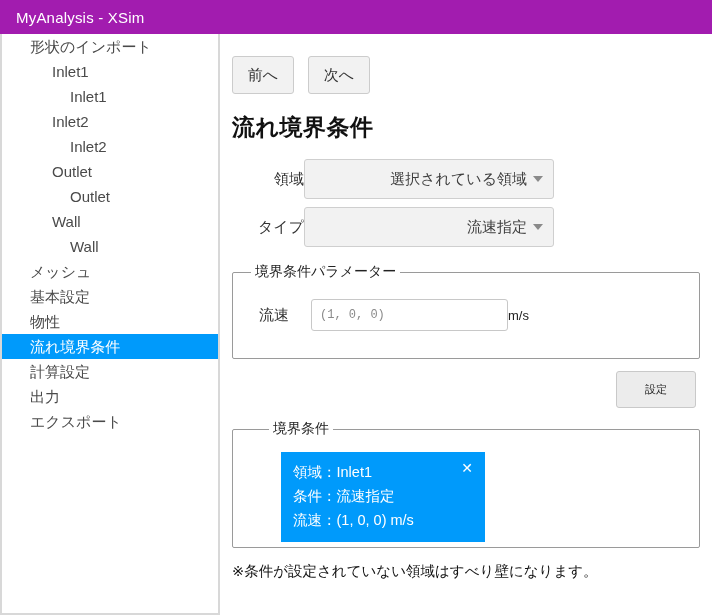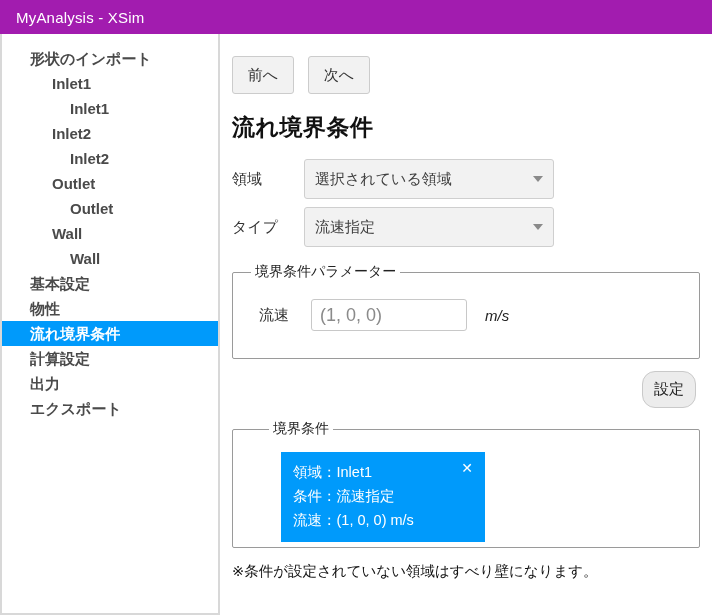--- a/index.html
+++ b/index.html
@@ -37,23 +37,21 @@
   }
 
   
   #sidebar {
     width: 220px;
     box-sizing: border-box;
     border-left: 2px solid #d8d8d8;
     border-right: 2px solid #d8d8d8;
     border-bottom: 2px solid #d8d8d8;
     background: #ffffff;
-    padding-top: 12px;
     overflow: hidden;
-    font-weight: bold;
   }
   .tree-item {
     font-size: 15px;
     color: #4a4a4a;
     line-height: 25px;
     height: 25px;
     white-space: nowrap;
     overflow: hidden;
     cursor: default;
   }
@@ -98,20 +96,21 @@
     font-weight: bold;
     color: #111111;
     letter-spacing: 0.5px;
   }
 
   
   .selrow {
     display: flex;
     align-items: center;
     margin: 16px 0 0 12px;
+    text-align: right;
   }
   .selrow.second { margin-top: 8px; }
   .sel-label {
     width: 72px;
     font-size: 15px;
     color: #333333;
   }
   .select-box {
     width: 250px;
     height: 40px;
@@ -158,51 +157,49 @@
     align-items: center;
     margin-top: 8px;
     padding-left: 14px;
   }
   .param-label {
     width: 52px;
     font-size: 15px;
     color: #333333;
   }
   .param-input {
-    width: 156px;
+    width: 197px;
     height: 32px;
     border: 1px solid #c8c8c8;
     border-radius: 3px;
     background: #ffffff;
-    font-size: 18px;
+    font-size: 12px;
     color: #8a8a8a;
     padding: 0 8px;
     box-sizing: border-box;
-    font-family: Liberation Sans, sans-serif;
+    font-family: Liberation Mono, monospace;
   }
   .param-unit {
-    margin-left: 18px;
-    font-size: 15px;
+    font-size: 13px;
     color: #222222;
-    font-style: italic;
   }
 
   
   #applyrow {
     display: flex;
     justify-content: flex-end;
     padding: 12px 16px 0 0;
   }
   #apply-button {
-    width: 54px;
+    width: 80px;
     height: 37px;
     background: #ececec;
     border: 1px solid #c9c9c9;
-    border-radius: 13px;
-    font-size: 15px;
+    border-radius: 3px;
+    font-size: 11px;
     color: #222222;
     font-family: inherit;
     cursor: pointer;
     padding: 0;
   }
 
   #bc-panel {
     margin-top: 12px;
     height: 128px;
     padding-top: 6px;
@@ -252,20 +249,21 @@
   <div id="sidebar">
       <div class="tree-item lvl0"><span>形状のインポート</span></div>
       <div class="tree-item lvl1"><span>Inlet1</span></div>
       <div class="tree-item lvl2"><span>Inlet1</span></div>
       <div class="tree-item lvl1"><span>Inlet2</span></div>
       <div class="tree-item lvl2"><span>Inlet2</span></div>
       <div class="tree-item lvl1"><span>Outlet</span></div>
       <div class="tree-item lvl2"><span>Outlet</span></div>
       <div class="tree-item lvl1"><span>Wall</span></div>
       <div class="tree-item lvl2"><span>Wall</span></div>
+      <div class="tree-item lvl0"><span>メッシュ</span></div>
       <div class="tree-item lvl0"><span>基本設定</span></div>
       <div class="tree-item lvl0"><span>物性</span></div>
       <div class="tree-item lvl0 selected"><span>流れ境界条件</span></div>
       <div class="tree-item lvl0"><span>計算設定</span></div>
       <div class="tree-item lvl0"><span>出力</span></div>
       <div class="tree-item lvl0"><span>エクスポート</span></div>
     </div>
 
   <div id="content">
 

